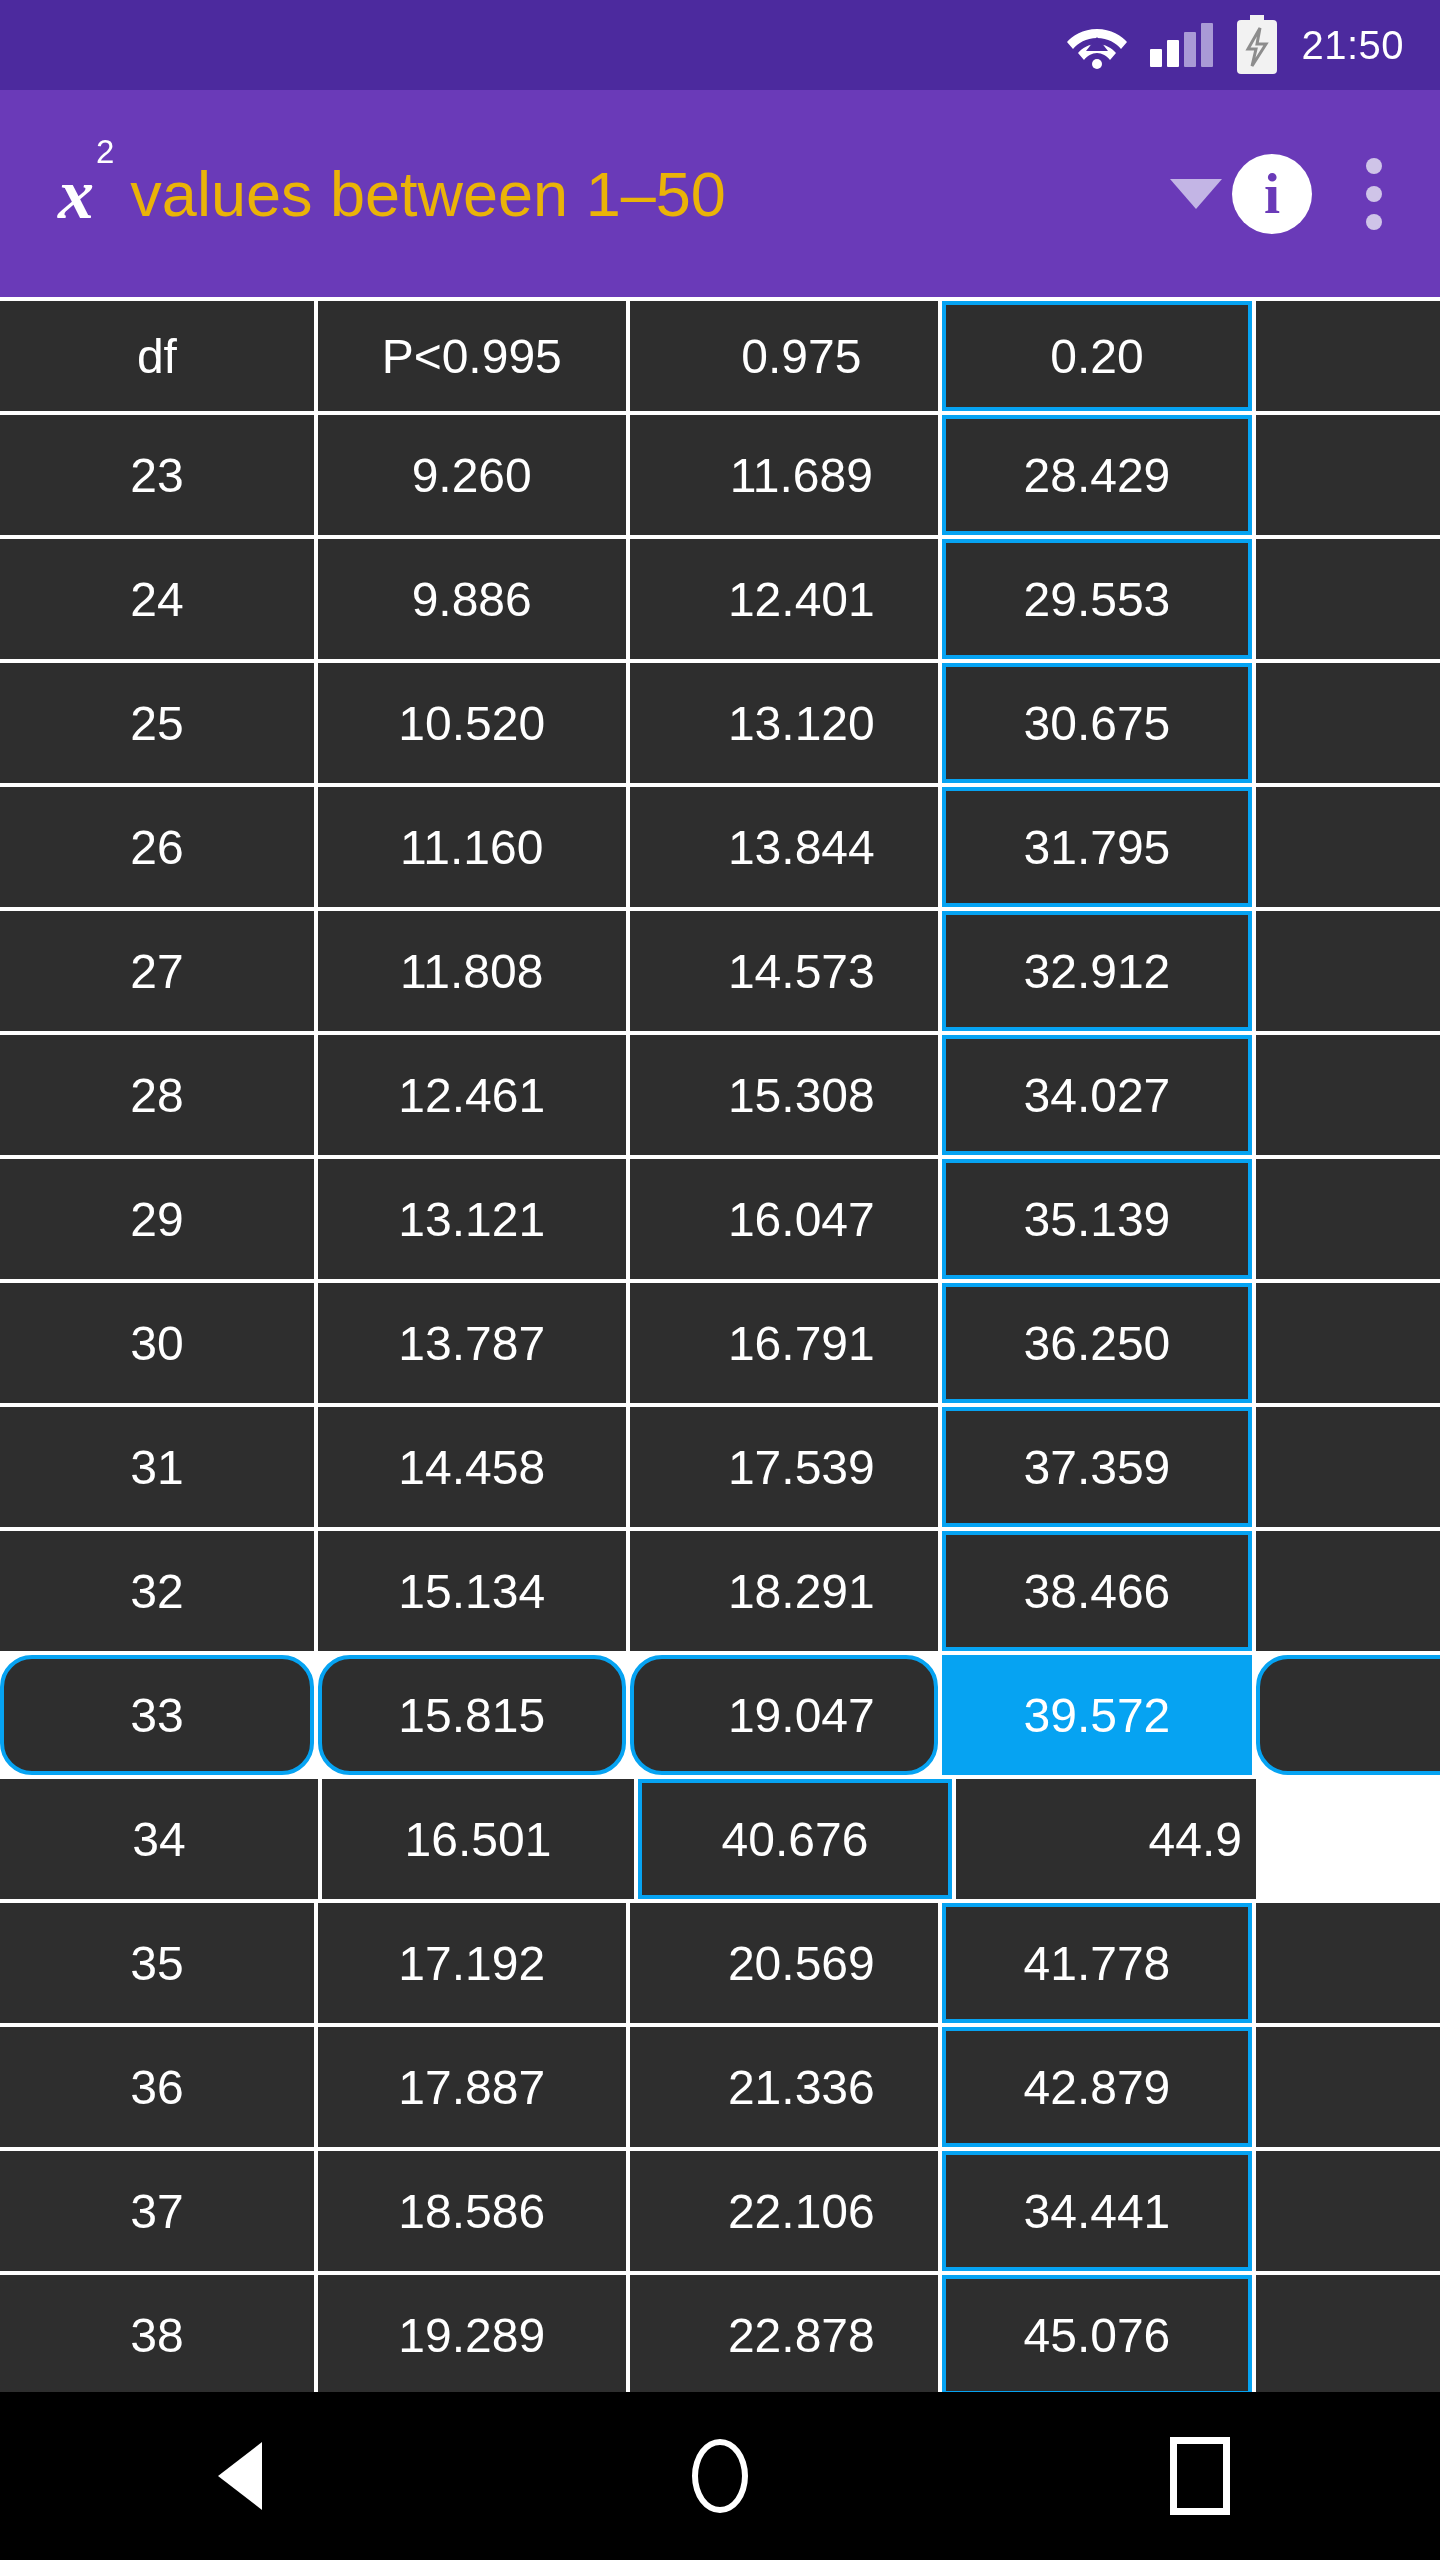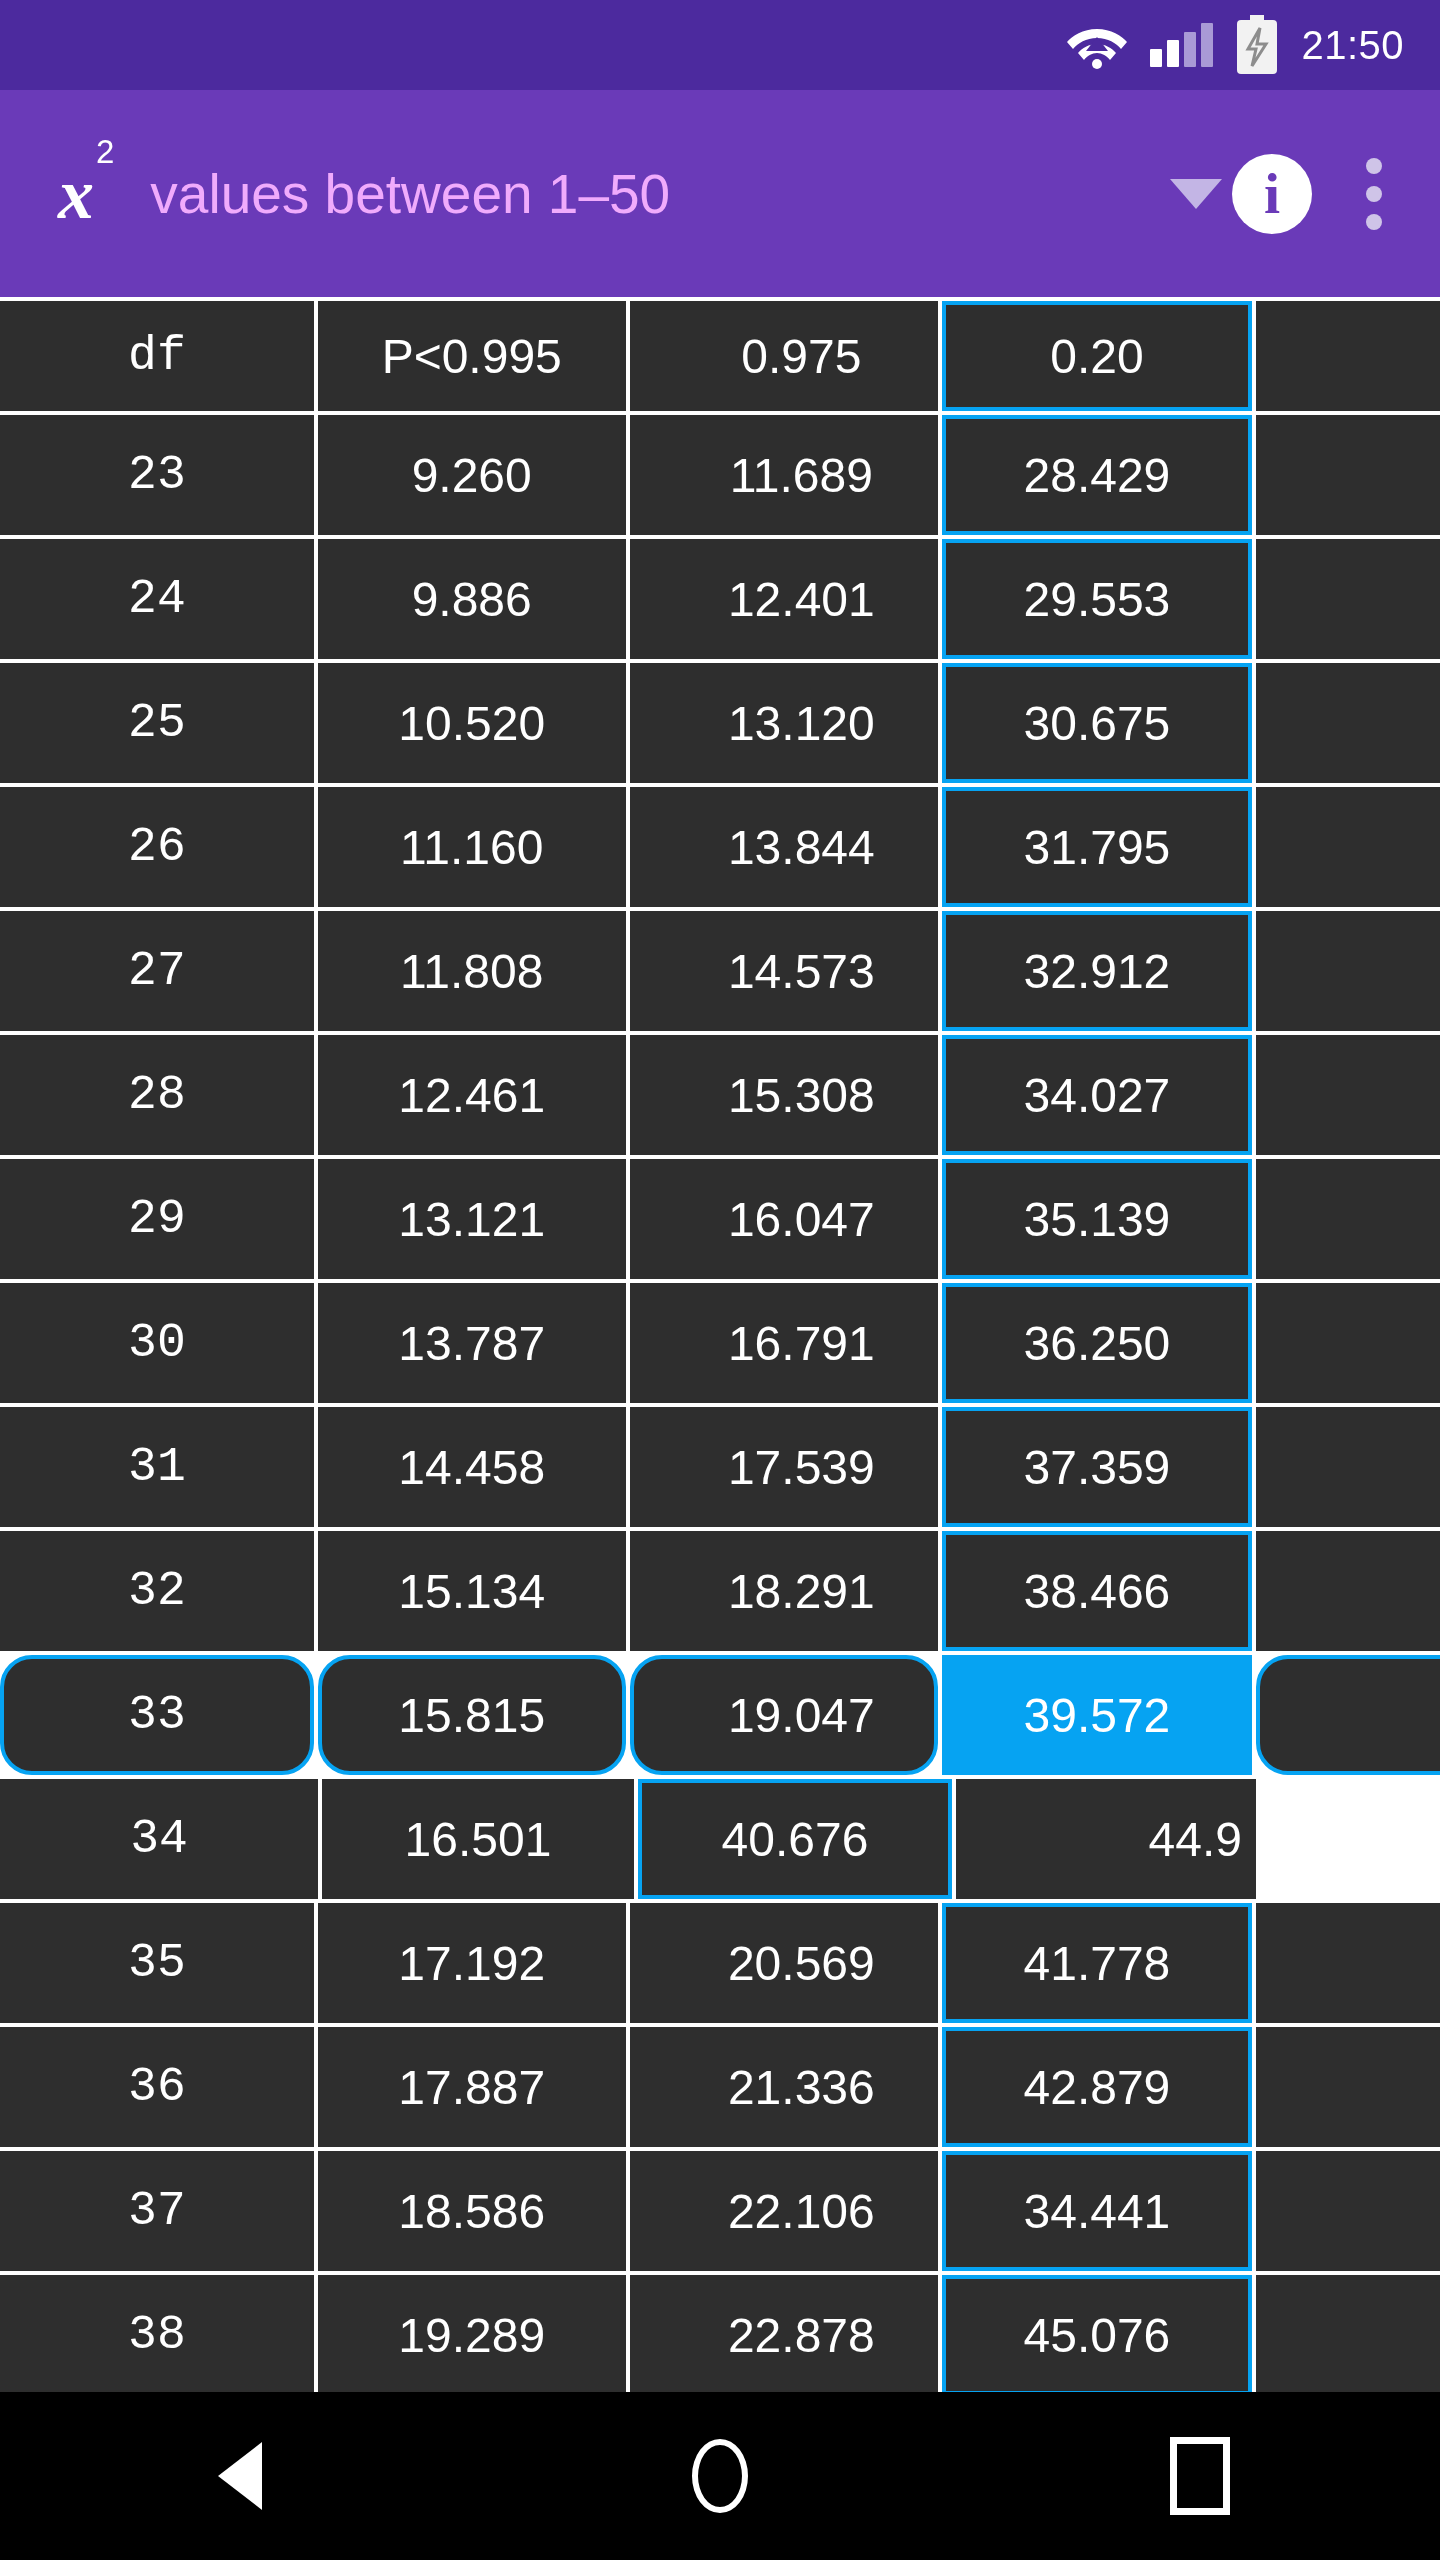--- a/index.html
+++ b/index.html
@@ -37,21 +37,21 @@
     background:#6a3ab8; display:flex; align-items:center;
   }
   #app-logo {
     margin-left:58px; color:#ffffff; font-weight:bold; font-style:italic;
     font-size:72px; line-height:1; position:relative; display:inline-block;
     font-family:"Liberation Serif", serif;
   }
   #app-logo sup { font-size:33px; font-style:normal; font-weight:normal;
     position:relative; top:-30px; left:2px; font-family:"Liberation Sans", sans-serif;}
   #app-title {
-    margin-left:38px; color:#f0abfc; font-size:55px; font-weight:400;
+    margin-left:18px; color:#eab308; font-size:63px; font-weight:400;
     white-space:nowrap; flex:0 0 auto;
   }
   #dropdown-caret {
     margin-left:auto; margin-right:10px;
     width:0; height:0; border-left:26px solid transparent;
     border-right:26px solid transparent; border-top:30px solid #c3b5e5;
     cursor:pointer;
   }
   #info-button {
     width:80px; height:80px; border-radius:50%; background:#ffffff;
@@ -75,21 +75,21 @@
     background:#ffffff; overflow:hidden;
   }
   .trow { display:flex; width:1556px; }
   .tcell {
     background:#2e2e2e; color:#ffffff;
     display:flex; align-items:center; justify-content:center;
     font-size:48px; font-weight:400;
     border:4px solid #2e2e2e;
     margin:4px 4px 0 0;
   }
-  .trow .tcell:first-child { margin-left:0;font-family:Liberation Mono, monospace; }
+  .trow .tcell:first-child { margin-left:0; }
   .c0 { width:318px; }
   .c1 { width:312px; }
   .c2 { width:312px;padding-left:35px; }
   .c3 { width:314px; }
   .c4 { width:300px; justify-content:flex-end; padding-right:10px; }
 
   .hrow .tcell { height:110px; }
   .drow .tcell { height:120px; }
 
   

